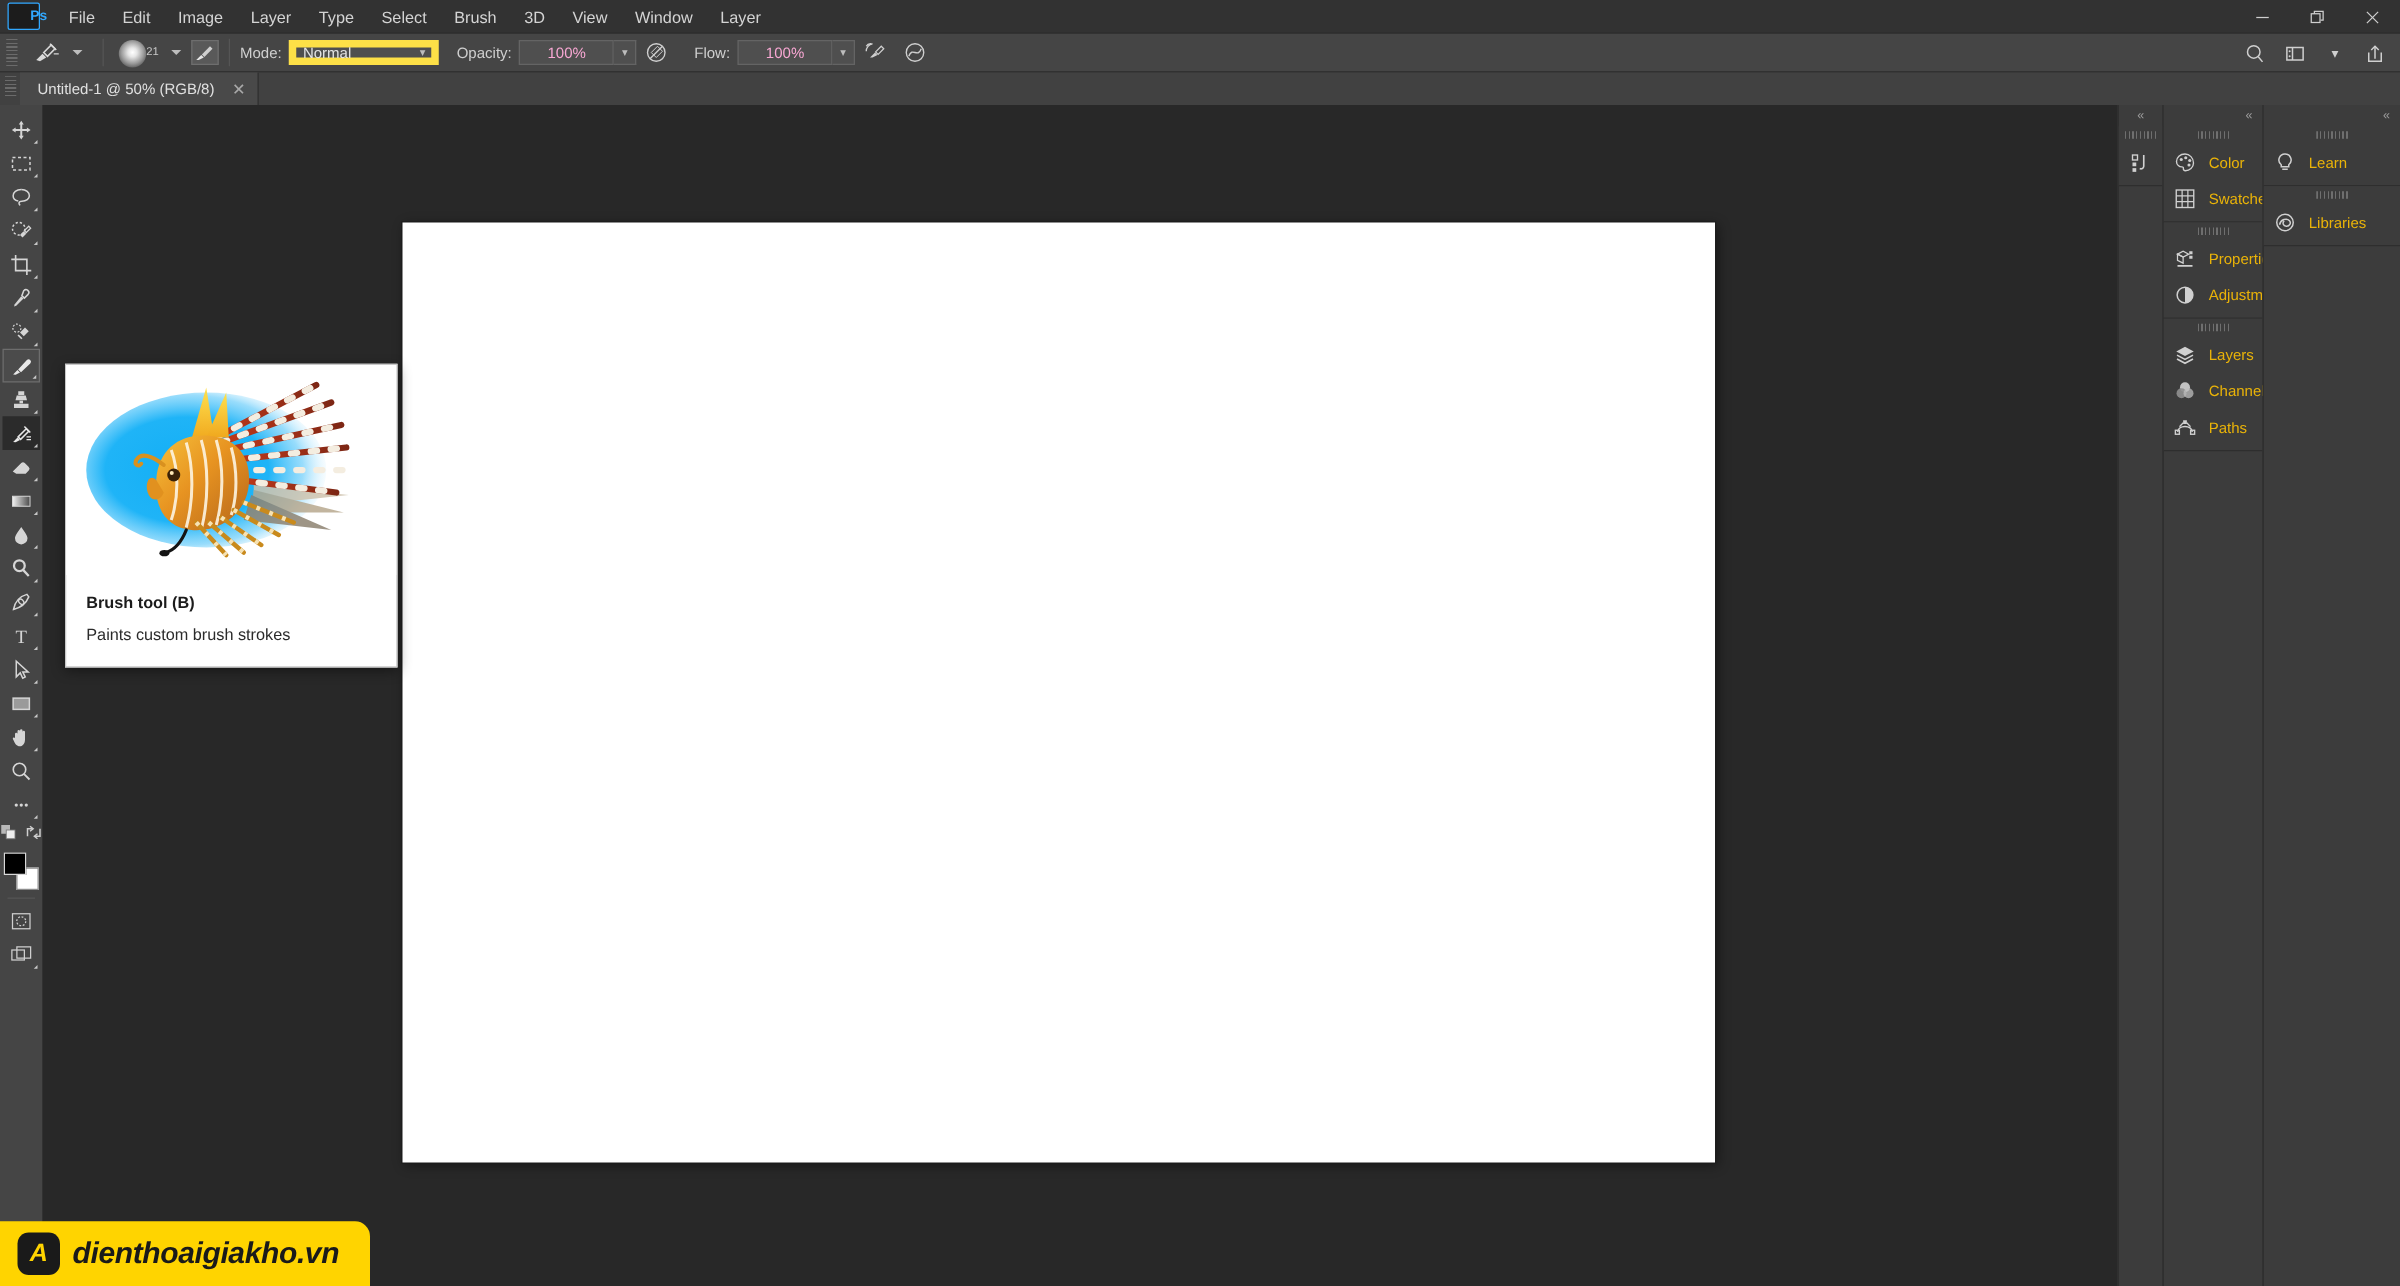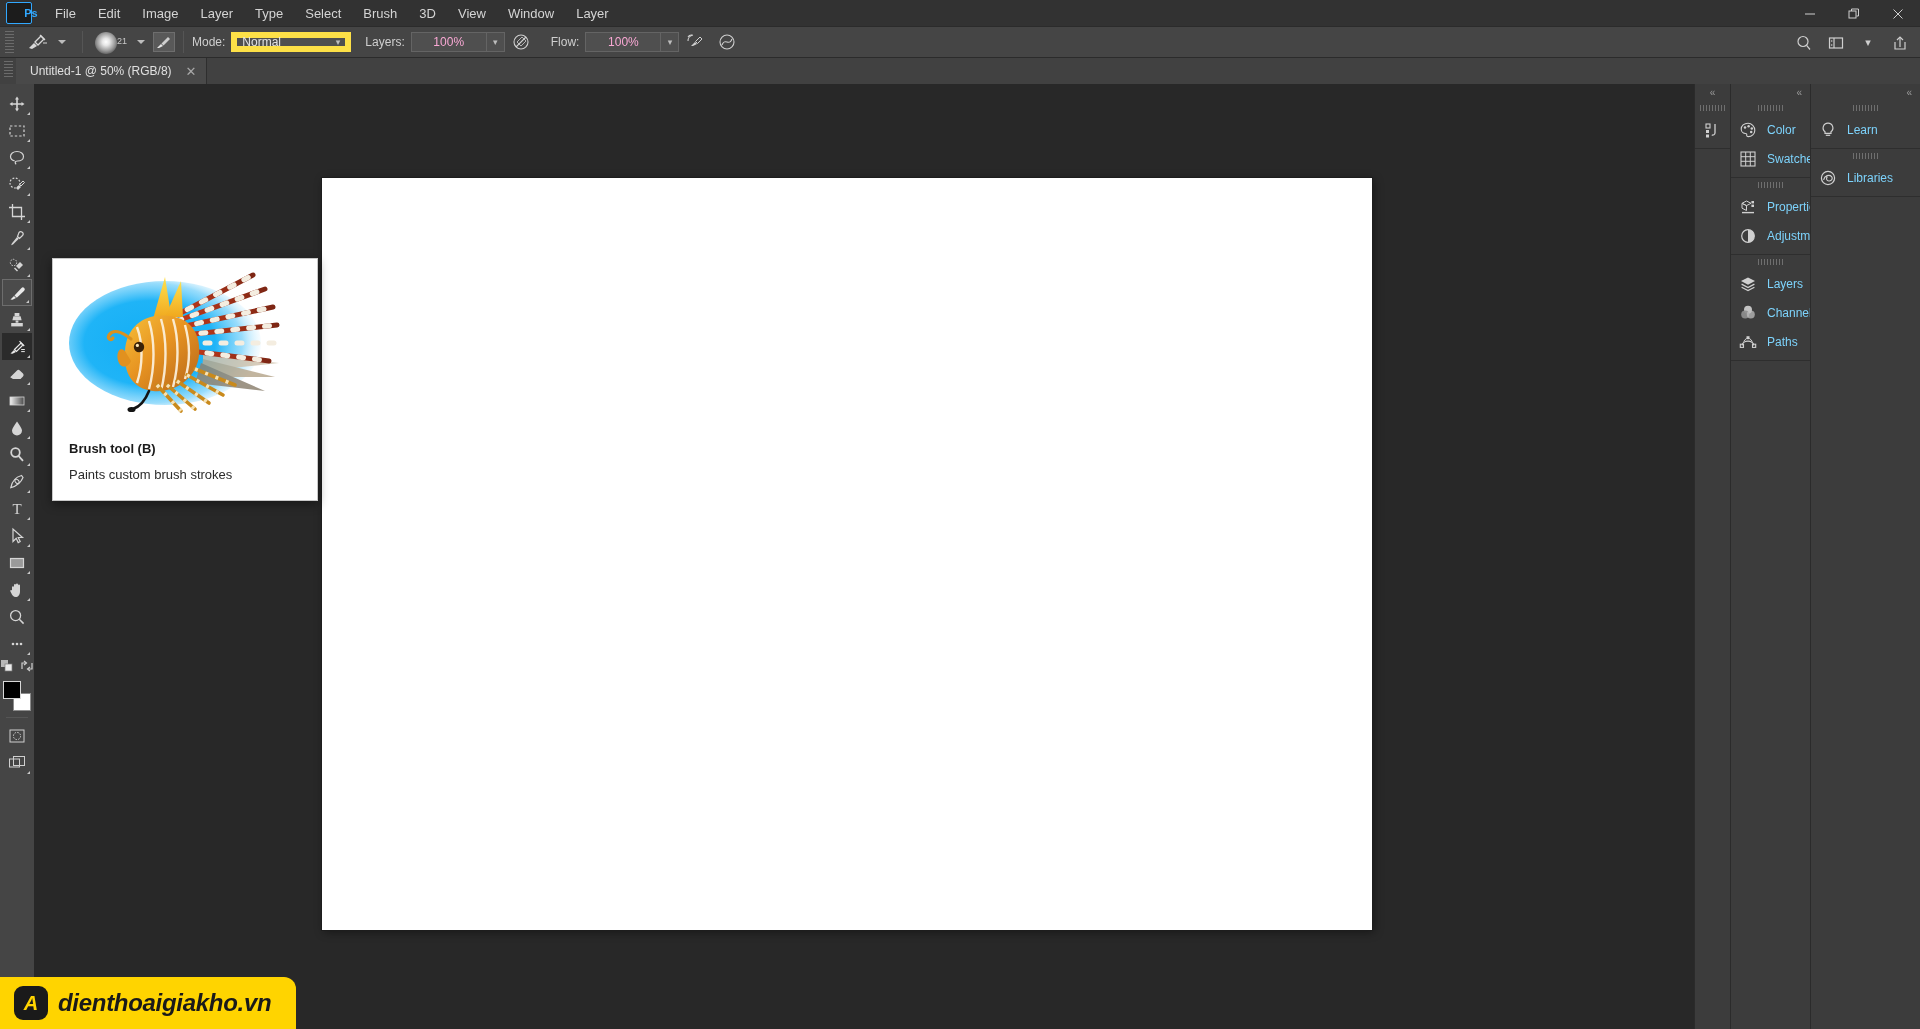--- a/index.html
+++ b/index.html
@@ -140,21 +140,21 @@
     position: absolute; top: 84px; left: 34px; right: 226px; bottom: 0;
     background: #282828; overflow: hidden;
   }
   .canvas-doc {
     position: absolute; left: 288px; top: 94px; width: 1050px; height: 752px;
     background: #ffffff; box-shadow: 0 0 0 1px #1d1d1d, 2px 2px 9px rgba(0,0,0,.45);
   }
 
   
   .tooltip {
-    position: absolute; left: 52px; top: 258px; width: 266px;
+    position: absolute; left: 52px; top: 291px; width: 266px;
     background: #ffffff; border: 1px solid #c8c8c8;
     box-shadow: 0 3px 10px rgba(0,0,0,.45); z-index: 60;
   }
   .tt-media { width: 100%; height: 168px; position: relative; overflow: hidden; background: #fff; }
   .tt-text { padding: 14px 16px 18px 16px; }
   .tt-title { font-size: 13px; font-weight: bold; color: #1b1b1b; margin-bottom: 11px; }
   .tt-desc { font-size: 13px; color: #2b2b2b; }
 
   
   .dock-collapsed {
@@ -176,21 +176,21 @@
   .pgroup { border-bottom: 1px solid #2e2e2e; padding-bottom: 4px; background: #3c3c3c; }
   .pgroup-grip {
     height: 14px; display: flex; align-items: center; justify-content: center;
   }
   .pgroup-grip i {
     display: block; width: 26px; height: 6px;
     background: repeating-linear-gradient(to right, #6f6f6f 0 1px, transparent 1px 3px);
   }
   .prow {
     height: 29px; display: flex; align-items: center; padding-left: 8px; gap: 10px;
-    color: #7dd3fc; font-size: 12px; white-space: nowrap;
+    color: #eab308; font-size: 12px; white-space: nowrap;
   }
   .prow .pi { width: 18px; height: 18px; display: flex; align-items: center; justify-content: center; color: #d0d0d0; flex: 0 0 18px; }
   .panel-topgrip {
     height: 17px; display: flex; align-items: center; justify-content: flex-end;
     padding-right: 8px; color: #9b9b9b; font-size: 10px; background: #3c3c3c;
   }
 
   
   .watermark {
     position: absolute; left: 0; bottom: 0; width: 296px; height: 52px;
@@ -286,21 +286,21 @@
     <div class="ob-sep"></div>
 
     <div class="ob-label">Mode:</div>
     <div class="ob-select">
       <span>Normal</span>
       <span style="font-size:9px;color:#bdbdbd;">▾</span>
     </div>
 
     <div style="width:14px"></div>
 
-    <div class="ob-label">Layers:</div>
+    <div class="ob-label">Opacity:</div>
     <div style="display:flex;">
       <div class="ob-field">100%</div>
       <div class="ob-stepper">
           <span style="font-size:9px;color:#bdbdbd;">▾</span>
         </div>
     </div>
     <div class="ob-icon-btn">
       <svg width="18" height="18" viewBox="0 0 18 18">
         <circle cx="9" cy="9" r="7" fill="none" stroke="#cfcfcf" stroke-width="1.1"></circle>
         <line x1="4" y1="14" x2="14" y2="4" stroke="#cfcfcf" stroke-width="1.1"></line>

